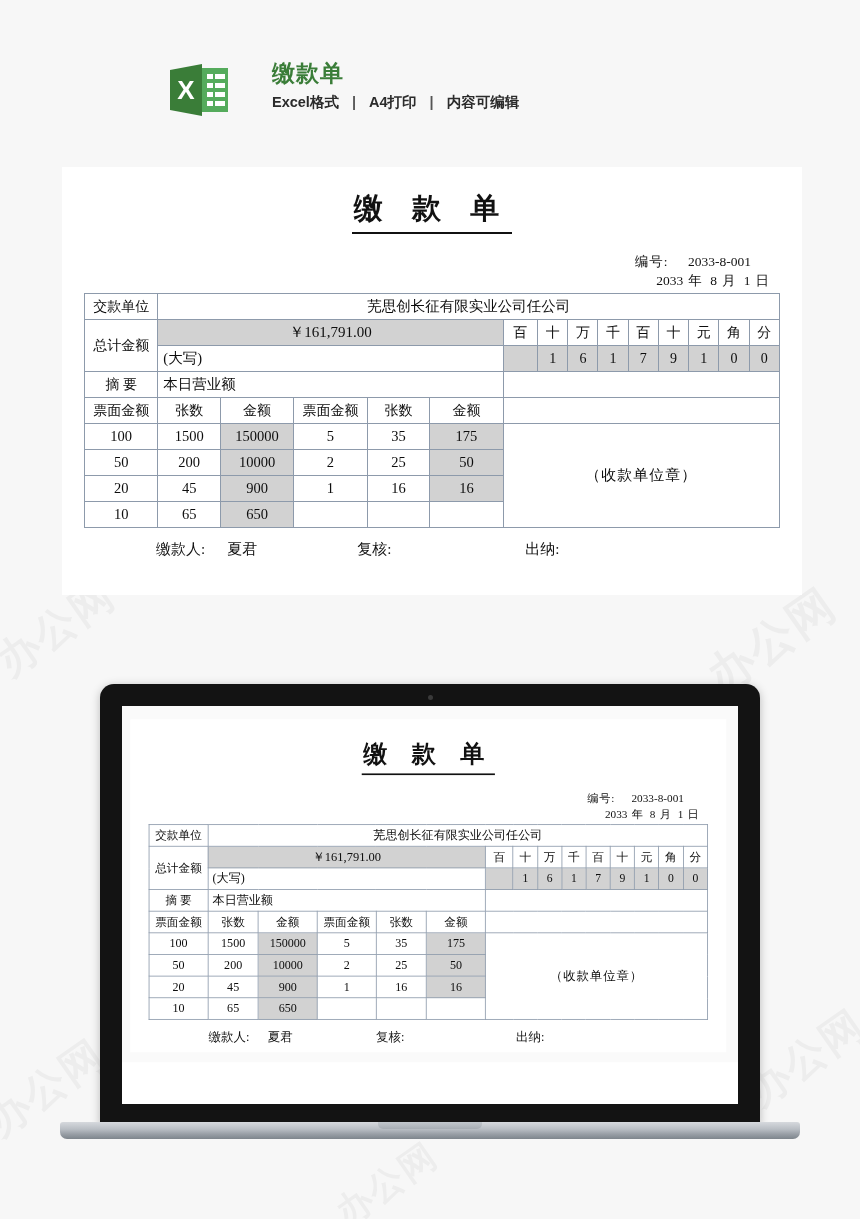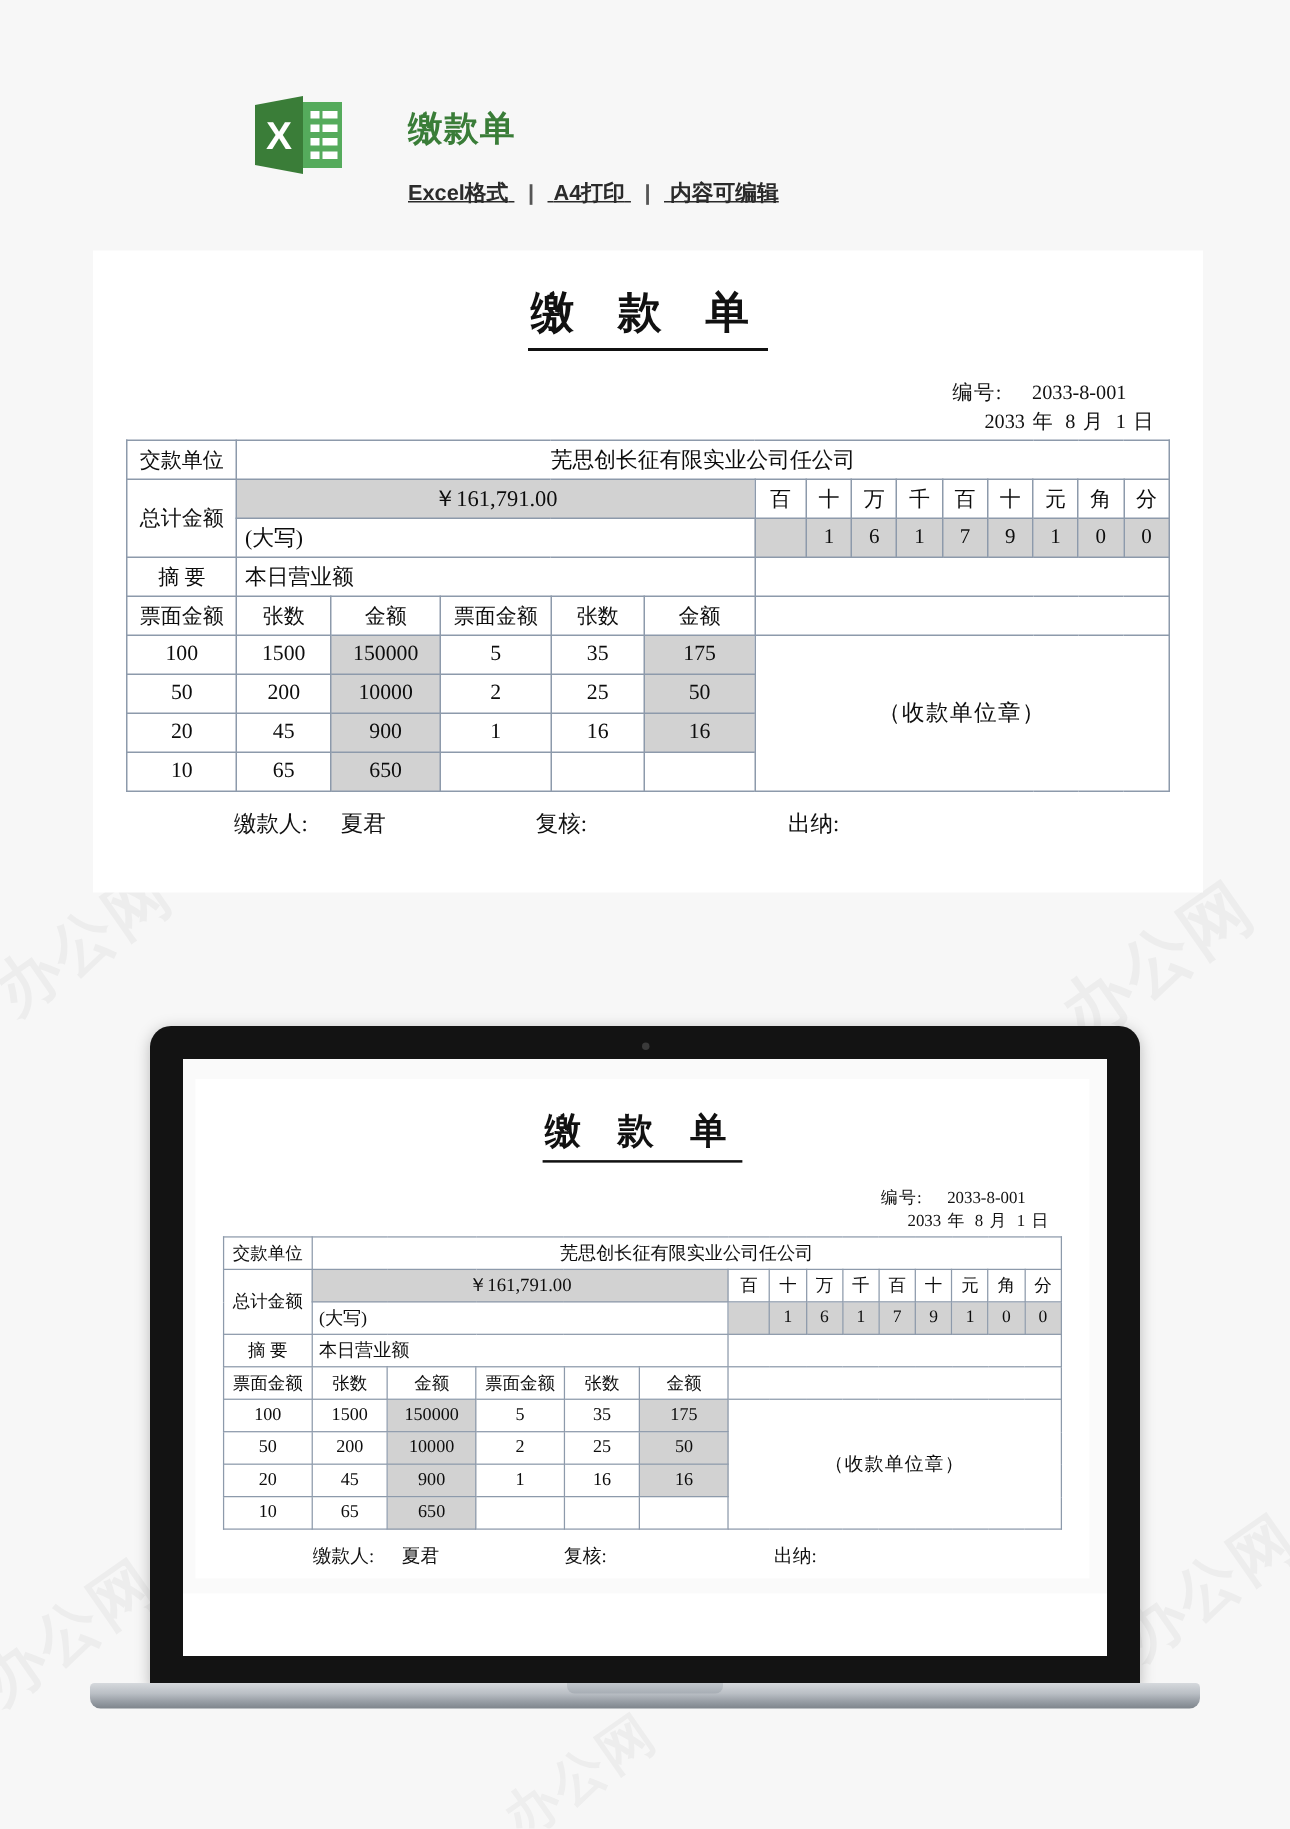--- a/index.html
+++ b/index.html
@@ -26,29 +26,29 @@
   }
 
   
   .head {
     position:absolute; left:0; top:0; width:860px; height:150px;
     z-index:2;
   }
   .xls-icon {
     position:absolute; left:168px; top:62px; width:62px; height:56px;
   }
-  .head-text { position:absolute; left:272px; top:68px; }
+  .head-text { position:absolute; left:272px; top:56px; }
   .head-title {
     font-size:23px; font-weight:700; color:#3a7d38;
     letter-spacing:1px; line-height:34px;
     font-family:"Liberation Sans", sans-serif;
   }
   .head-meta {
     font-size:14.5px; font-weight:700; color:#2b2b2b;
-    margin-top:17px; line-height:20px;text-decoration:underline;
+    margin-top:2px; line-height:20px;
   }
   .head-meta .sep { color:#555; font-weight:700; margin:0 9px; }
 
   
   .card {
     position:absolute; left:62px; top:167px; width:740px; height:428px;
     background:#fff; z-index:2;
   }
 
   

